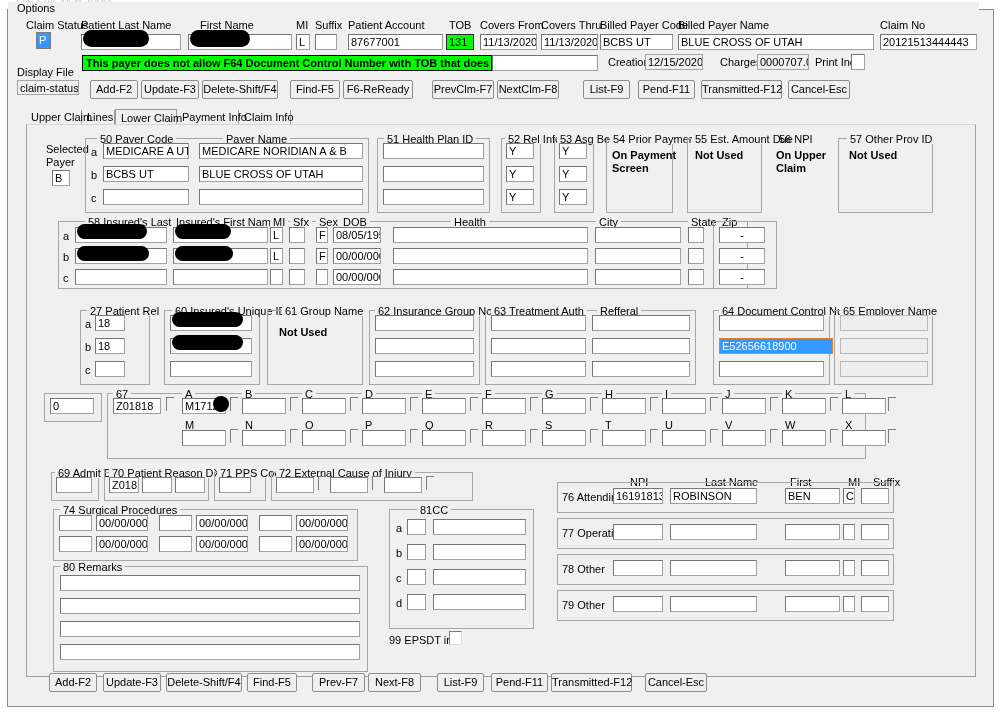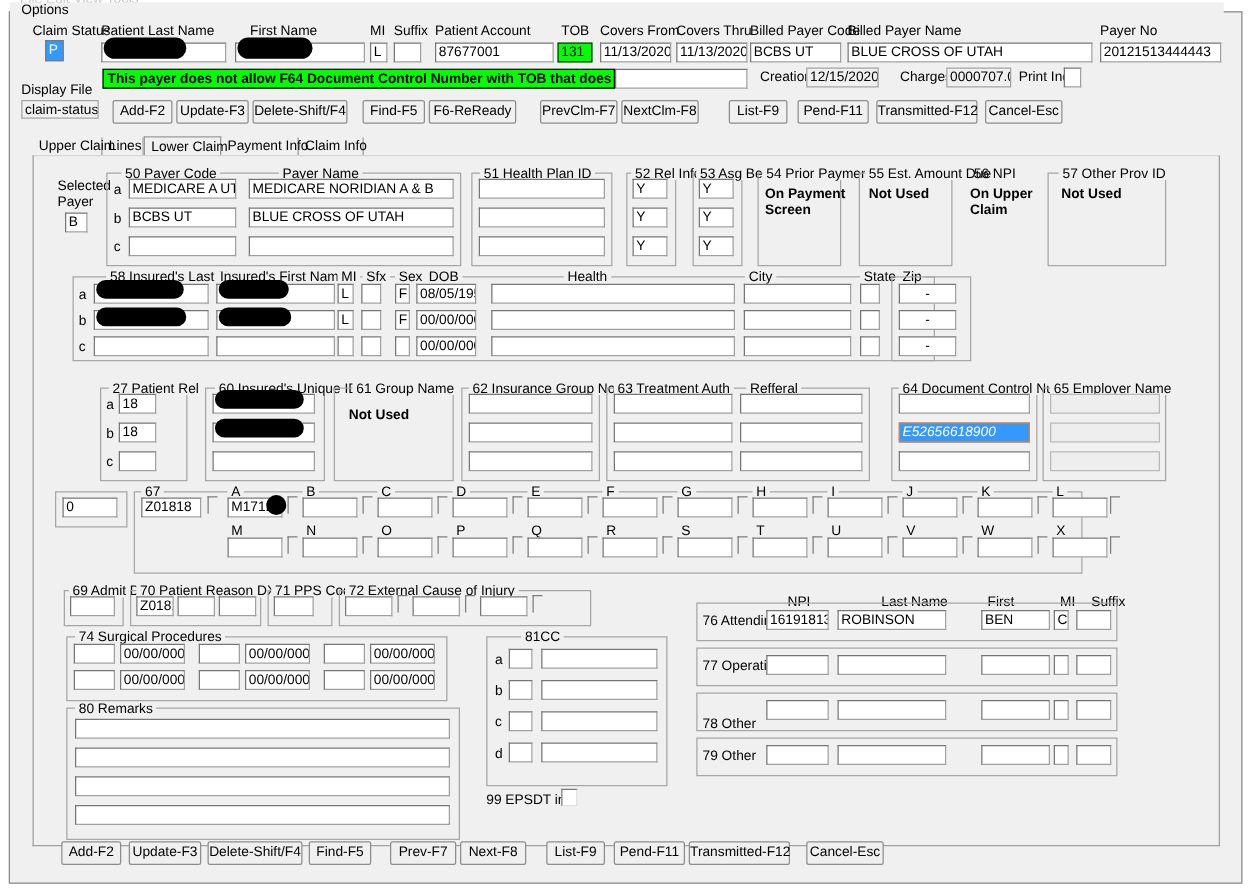--- a/index.html
+++ b/index.html
@@ -112,21 +112,21 @@
 
     <div class="lbl" style="left:533px;top:18px;">Covers Thru</div>
     <div class="fld" style="left:533px;top:32px;width:57px;">11/13/2020</div>
 
     <div class="lbl" style="left:592px;top:18px;">Billed Payer Code</div>
     <div class="fld" style="left:592px;top:32px;width:73px;">BCBS UT</div>
 
     <div class="lbl" style="left:670px;top:18px;">Billed Payer Name</div>
     <div class="fld" style="left:670px;top:32px;width:196px;">BLUE CROSS OF UTAH</div>
 
-    <div class="lbl" style="left:872px;top:18px;">Payer No</div>
+    <div class="lbl" style="left:872px;top:18px;">Claim No</div>
     <div class="fld" style="left:872px;top:32px;width:97px;">20121513444443</div>
 
     <div class="banner" style="left:74px;top:53px;width:410px;height:16px;">This payer does not allow F64 Document Control Number with TOB that does not end in 7 or 8</div>
     <div class="fld" style="left:484px;top:53px;width:106px;height:16px;"></div>
 
     <div class="lbl" style="left:9px;top:65px;">Display File</div>
     <div class="fld grayv" style="left:9px;top:78px;width:62px;height:15px;">claim-status</div>
 
     <div class="lbl" style="left:600px;top:55px;">Creation</div>
     <div class="fld grayv" style="left:637px;top:52px;width:58px;">12/15/2020</div>
@@ -301,21 +301,21 @@
     <div class="fld" style="left:464px;top:190px;width:95px;"></div>
     <div class="fld" style="left:464px;top:213px;width:95px;"></div>
     <div class="fld" style="left:464px;top:236px;width:95px;"></div>
     <div class="fld" style="left:565px;top:190px;width:98px;"></div>
     <div class="fld" style="left:565px;top:213px;width:98px;"></div>
     <div class="fld" style="left:565px;top:236px;width:98px;"></div>
 
     <div class="panel" style="left:686px;top:185px;width:117px;height:75px;"></div>
     <div class="cap" style="left:692px;top:181px;">64 Document Control Number</div>
     <div class="fld" style="left:692px;top:190px;width:105px;"></div>
-    <div class="fld sel" style="left:692px;top:213px;width:105px;font-style:italic;">E52656618900</div>
+    <div class="fld sel" style="left:692px;top:213px;width:114px;">E52656618900</div>
     <div class="fld" style="left:692px;top:236px;width:105px;"></div>
 
     <div class="panel" style="left:807px;top:185px;width:99px;height:75px;"></div>
     <div class="cap" style="left:813px;top:181px;">65 Employer Name</div>
     <div class="fld dis" style="left:813px;top:190px;width:88px;"></div>
     <div class="fld dis" style="left:813px;top:213px;width:88px;"></div>
     <div class="fld dis" style="left:813px;top:236px;width:88px;"></div>
 
     <div class="panel" style="left:17px;top:268px;width:58px;height:29px;"></div>
     <div class="cap" style="left:22px;top:264px;margin-top:16px;">66 DX</div>
@@ -503,21 +503,21 @@
 
     <div class="panel" style="left:530px;top:393px;width:337px;height:31px;"></div>
     <div class="lbl" style="left:535px;top:403px;">77 Operating</div>
     <div class="fld" style="left:586px;top:399px;width:50px;"></div>
     <div class="fld" style="left:643px;top:399px;width:87px;"></div>
     <div class="fld" style="left:758px;top:399px;width:55px;"></div>
     <div class="fld" style="left:816px;top:399px;width:12px;"></div>
     <div class="fld" style="left:834px;top:399px;width:28px;"></div>
 
     <div class="panel" style="left:530px;top:429px;width:337px;height:31px;"></div>
-    <div class="lbl" style="left:535px;top:449px;">78 Other</div>
+    <div class="lbl" style="left:535px;top:439px;">78 Other</div>
     <div class="fld" style="left:586px;top:435px;width:50px;"></div>
     <div class="fld" style="left:643px;top:435px;width:87px;"></div>
     <div class="fld" style="left:758px;top:435px;width:55px;"></div>
     <div class="fld" style="left:816px;top:435px;width:12px;"></div>
     <div class="fld" style="left:834px;top:435px;width:28px;"></div>
 
     <div class="panel" style="left:530px;top:465px;width:337px;height:31px;"></div>
     <div class="lbl" style="left:535px;top:475px;">79 Other</div>
     <div class="fld" style="left:586px;top:471px;width:50px;"></div>
     <div class="fld" style="left:643px;top:471px;width:87px;"></div>

